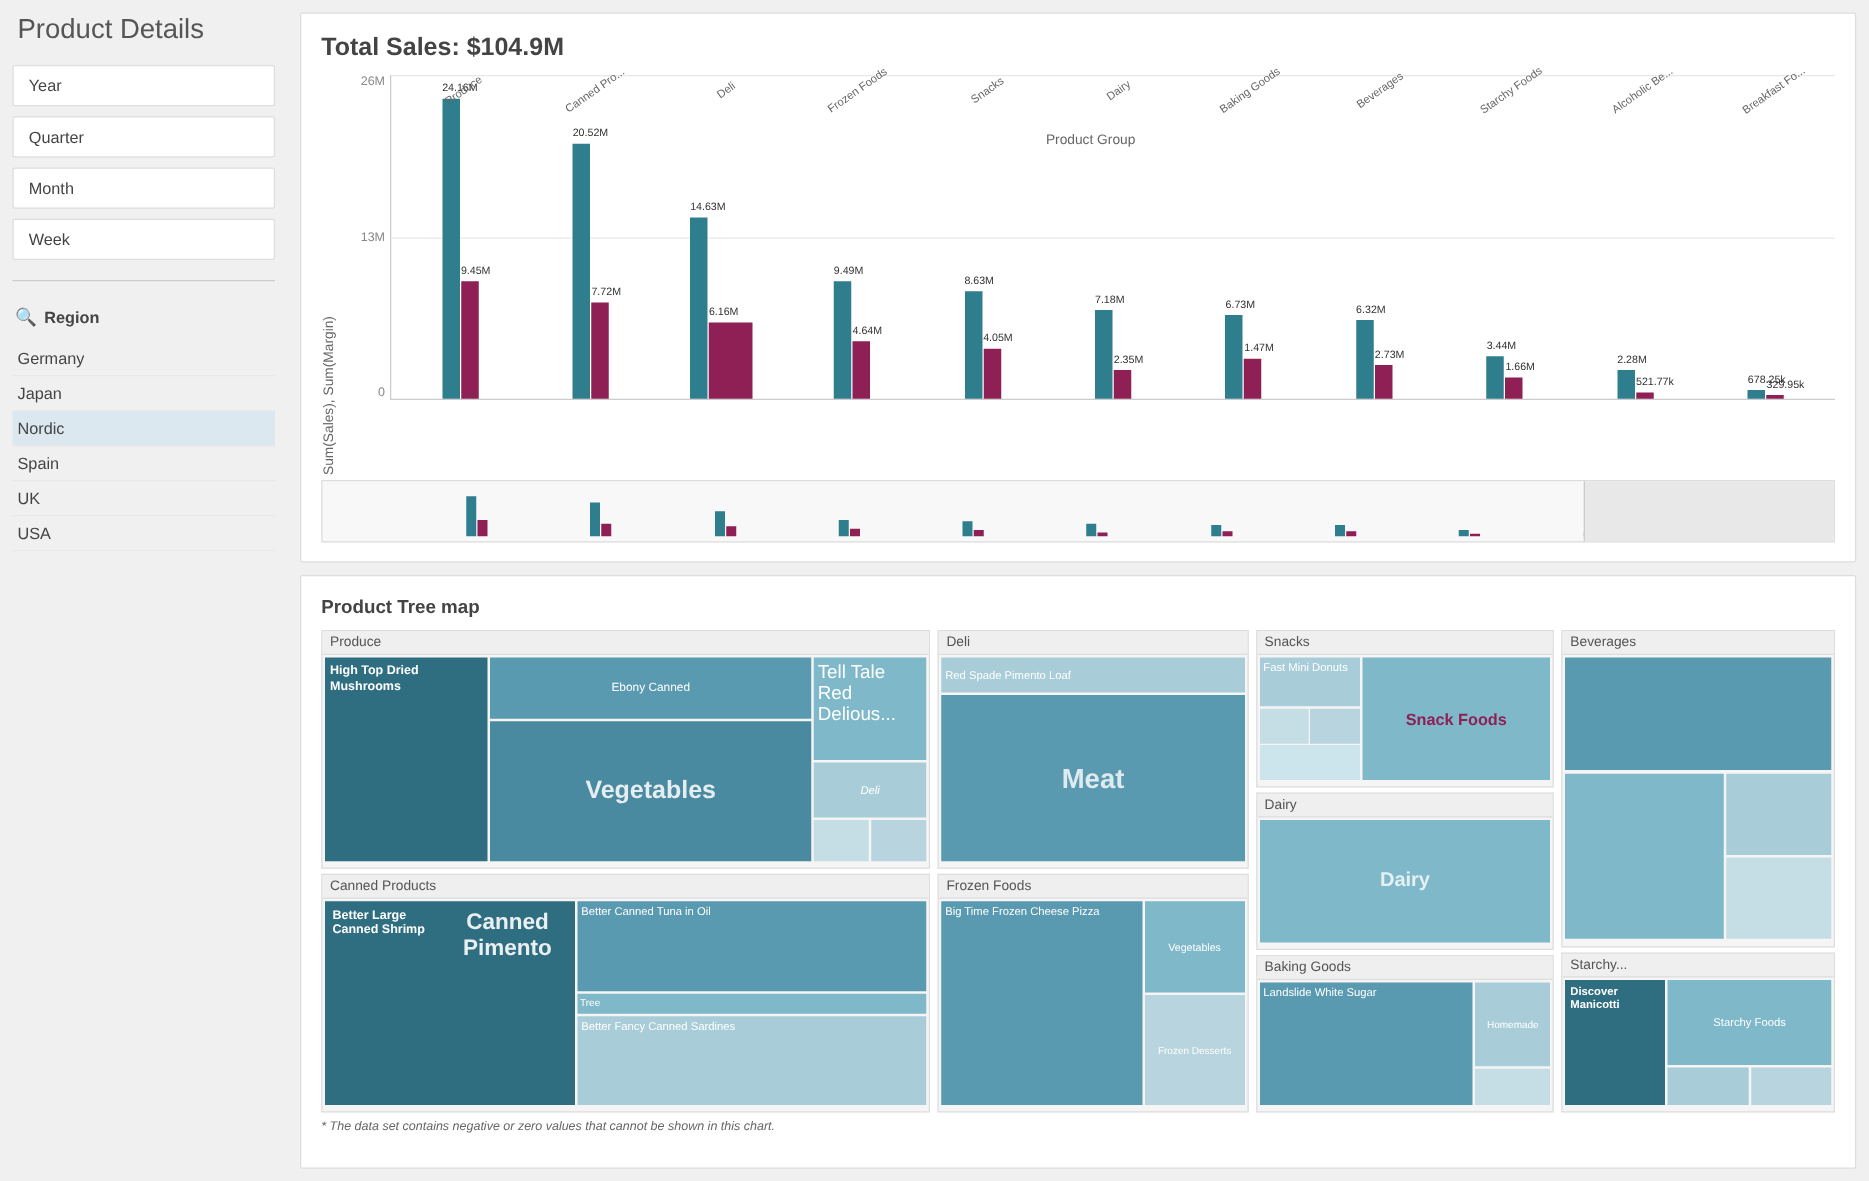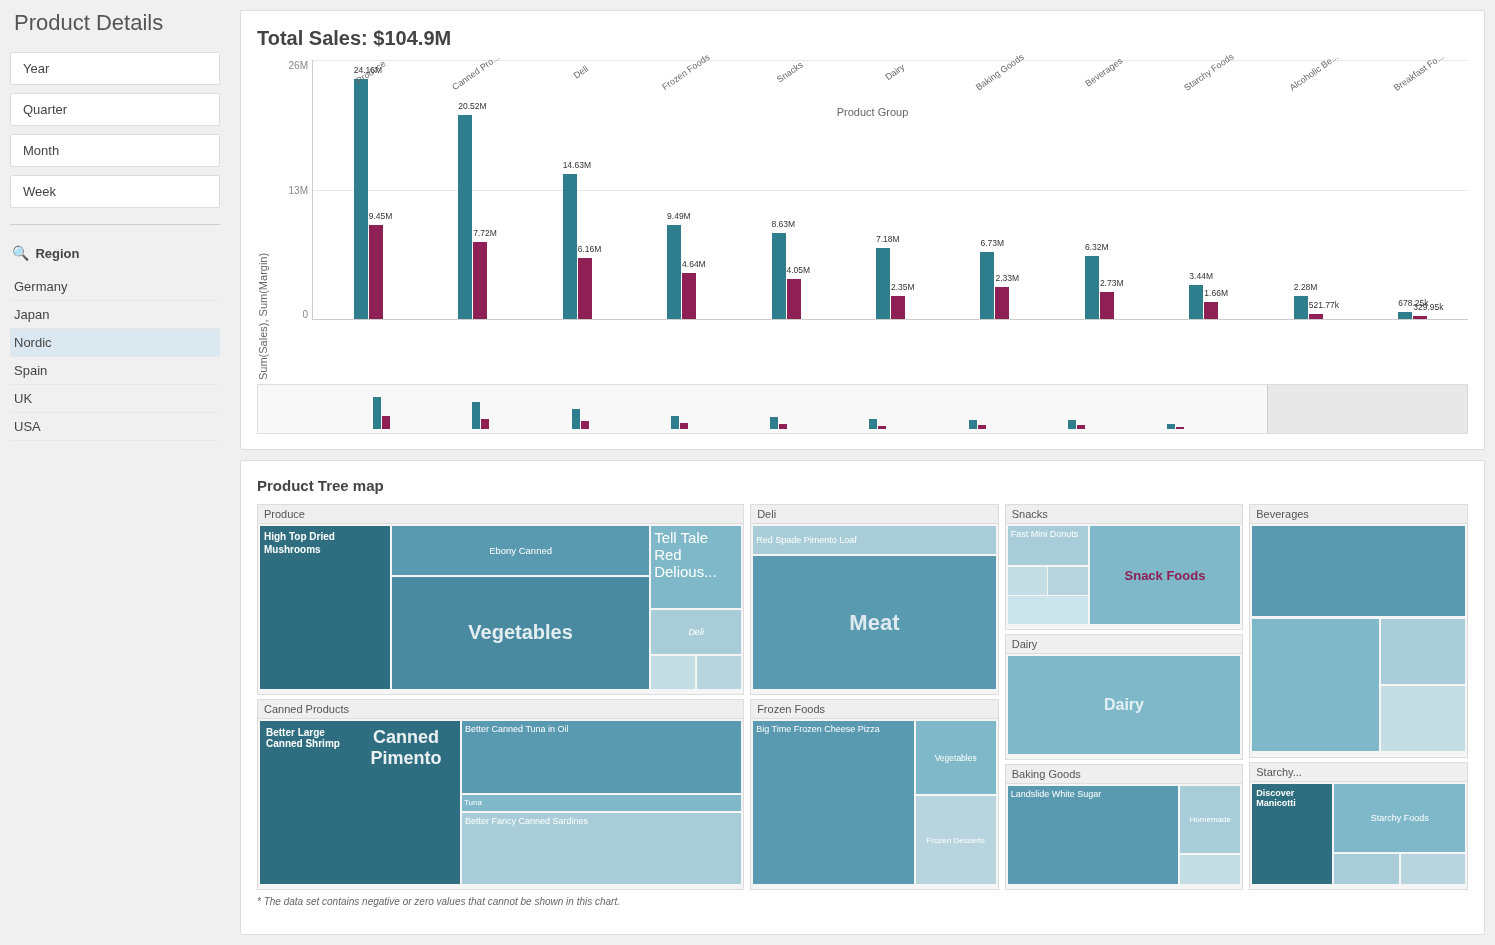--- a/index.html
+++ b/index.html
@@ -134,21 +134,21 @@
                   </div>
                 </div>
               </div>
 
               <div style="flex:1; display:flex; flex-direction:column; align-items:center; gap:1px; position:relative;">
                 <div style="display:flex; align-items:flex-end; gap:1px; width:100%; justify-content:center;">
                   <div style="width:14px; background:#2e7e8e; position:relative;">
                     <span style="position:absolute;top:-14px;font-size:8.5px;color:#333;white-space:nowrap;left:0;">14.63M</span>
                     <div style="height:145px;"></div>
                   </div>
-                  <div style="width:14px; background:#8e2055; position:relative;">
+                  <div style="width:35px; background:#8e2055; position:relative;">
                     <span style="position:absolute;top:-14px;font-size:8.5px;color:#333;white-space:nowrap;left:0;">6.16M</span>
                     <div style="height:61px;"></div>
                   </div>
                 </div>
               </div>
 
               <div style="flex:1; display:flex; flex-direction:column; align-items:center; gap:1px; position:relative;">
                 <div style="display:flex; align-items:flex-end; gap:1px; width:100%; justify-content:center;">
                   <div style="width:14px; background:#2e7e8e; position:relative;">
                     <span style="position:absolute;top:-14px;font-size:8.5px;color:#333;white-space:nowrap;left:0;">9.49M</span>
@@ -187,21 +187,21 @@
                 </div>
               </div>
 
               <div style="flex:1; display:flex; flex-direction:column; align-items:center; gap:1px; position:relative;">
                 <div style="display:flex; align-items:flex-end; gap:1px; width:100%; justify-content:center;">
                   <div style="width:14px; background:#2e7e8e; position:relative;">
                     <span style="position:absolute;top:-14px;font-size:8.5px;color:#333;white-space:nowrap;left:0;">6.73M</span>
                     <div style="height:67px;"></div>
                   </div>
                   <div style="width:14px; background:#8e2055; position:relative;">
-                    <span style="position:absolute;top:-14px;font-size:8.5px;color:#333;white-space:nowrap;left:0;">2.33M</span>
+                    <span style="position:absolute;top:-14px;font-size:8.5px;color:#333;white-space:nowrap;left:0;">1.47M</span>
                     <div style="height:32px;"></div>
                   </div>
                 </div>
               </div>
 
               <div style="flex:1; display:flex; flex-direction:column; align-items:center; gap:1px; position:relative;">
                 <div style="display:flex; align-items:flex-end; gap:1px; width:100%; justify-content:center;">
                   <div style="width:14px; background:#2e7e8e; position:relative;">
                     <span style="position:absolute;top:-14px;font-size:8.5px;color:#333;white-space:nowrap;left:0;">6.32M</span>
                     <div style="height:63px;"></div>
@@ -371,21 +371,21 @@
               <div style="width:200px; background:#2e6e80; display:flex; flex-direction:row; justify-content:space-between; padding:6px; flex-shrink:0;">
                 <span style="font-size:10px; color:white; font-weight:600;">Better Large Canned Shrimp</span>
                 <span style="font-size:18px; color:white; font-weight:600; text-align:center; opacity:0.9;">Canned Pimento</span>
               </div>
 
               <div style="flex:1; display:flex; flex-direction:column; gap:2px;">
                 <div style="flex:1; background:#5a9ab0; display:flex; align-items:flex-start; padding:3px;">
                   <span style="font-size:9px; color:white;">Better Canned Tuna in Oil</span>
                 </div>
                 <div style="height:16px; background:#7eb8c9; display:flex; align-items:center; padding:2px;">
-                  <span style="font-size:8px; color:white;">Tuna</span>
+                  <span style="font-size:8px; color:white;">Tree</span>
                 </div>
                 <div style="flex:1; background:#a8cdd8; display:flex; align-items:flex-start; padding:3px;">
                   <span style="font-size:9px; color:white;">Better Fancy Canned Sardines</span>
                 </div>
               </div>
             </div>
           </div>
         </div>
 
         <div style="width:250px; display:flex; flex-direction:column; gap:4px;">

